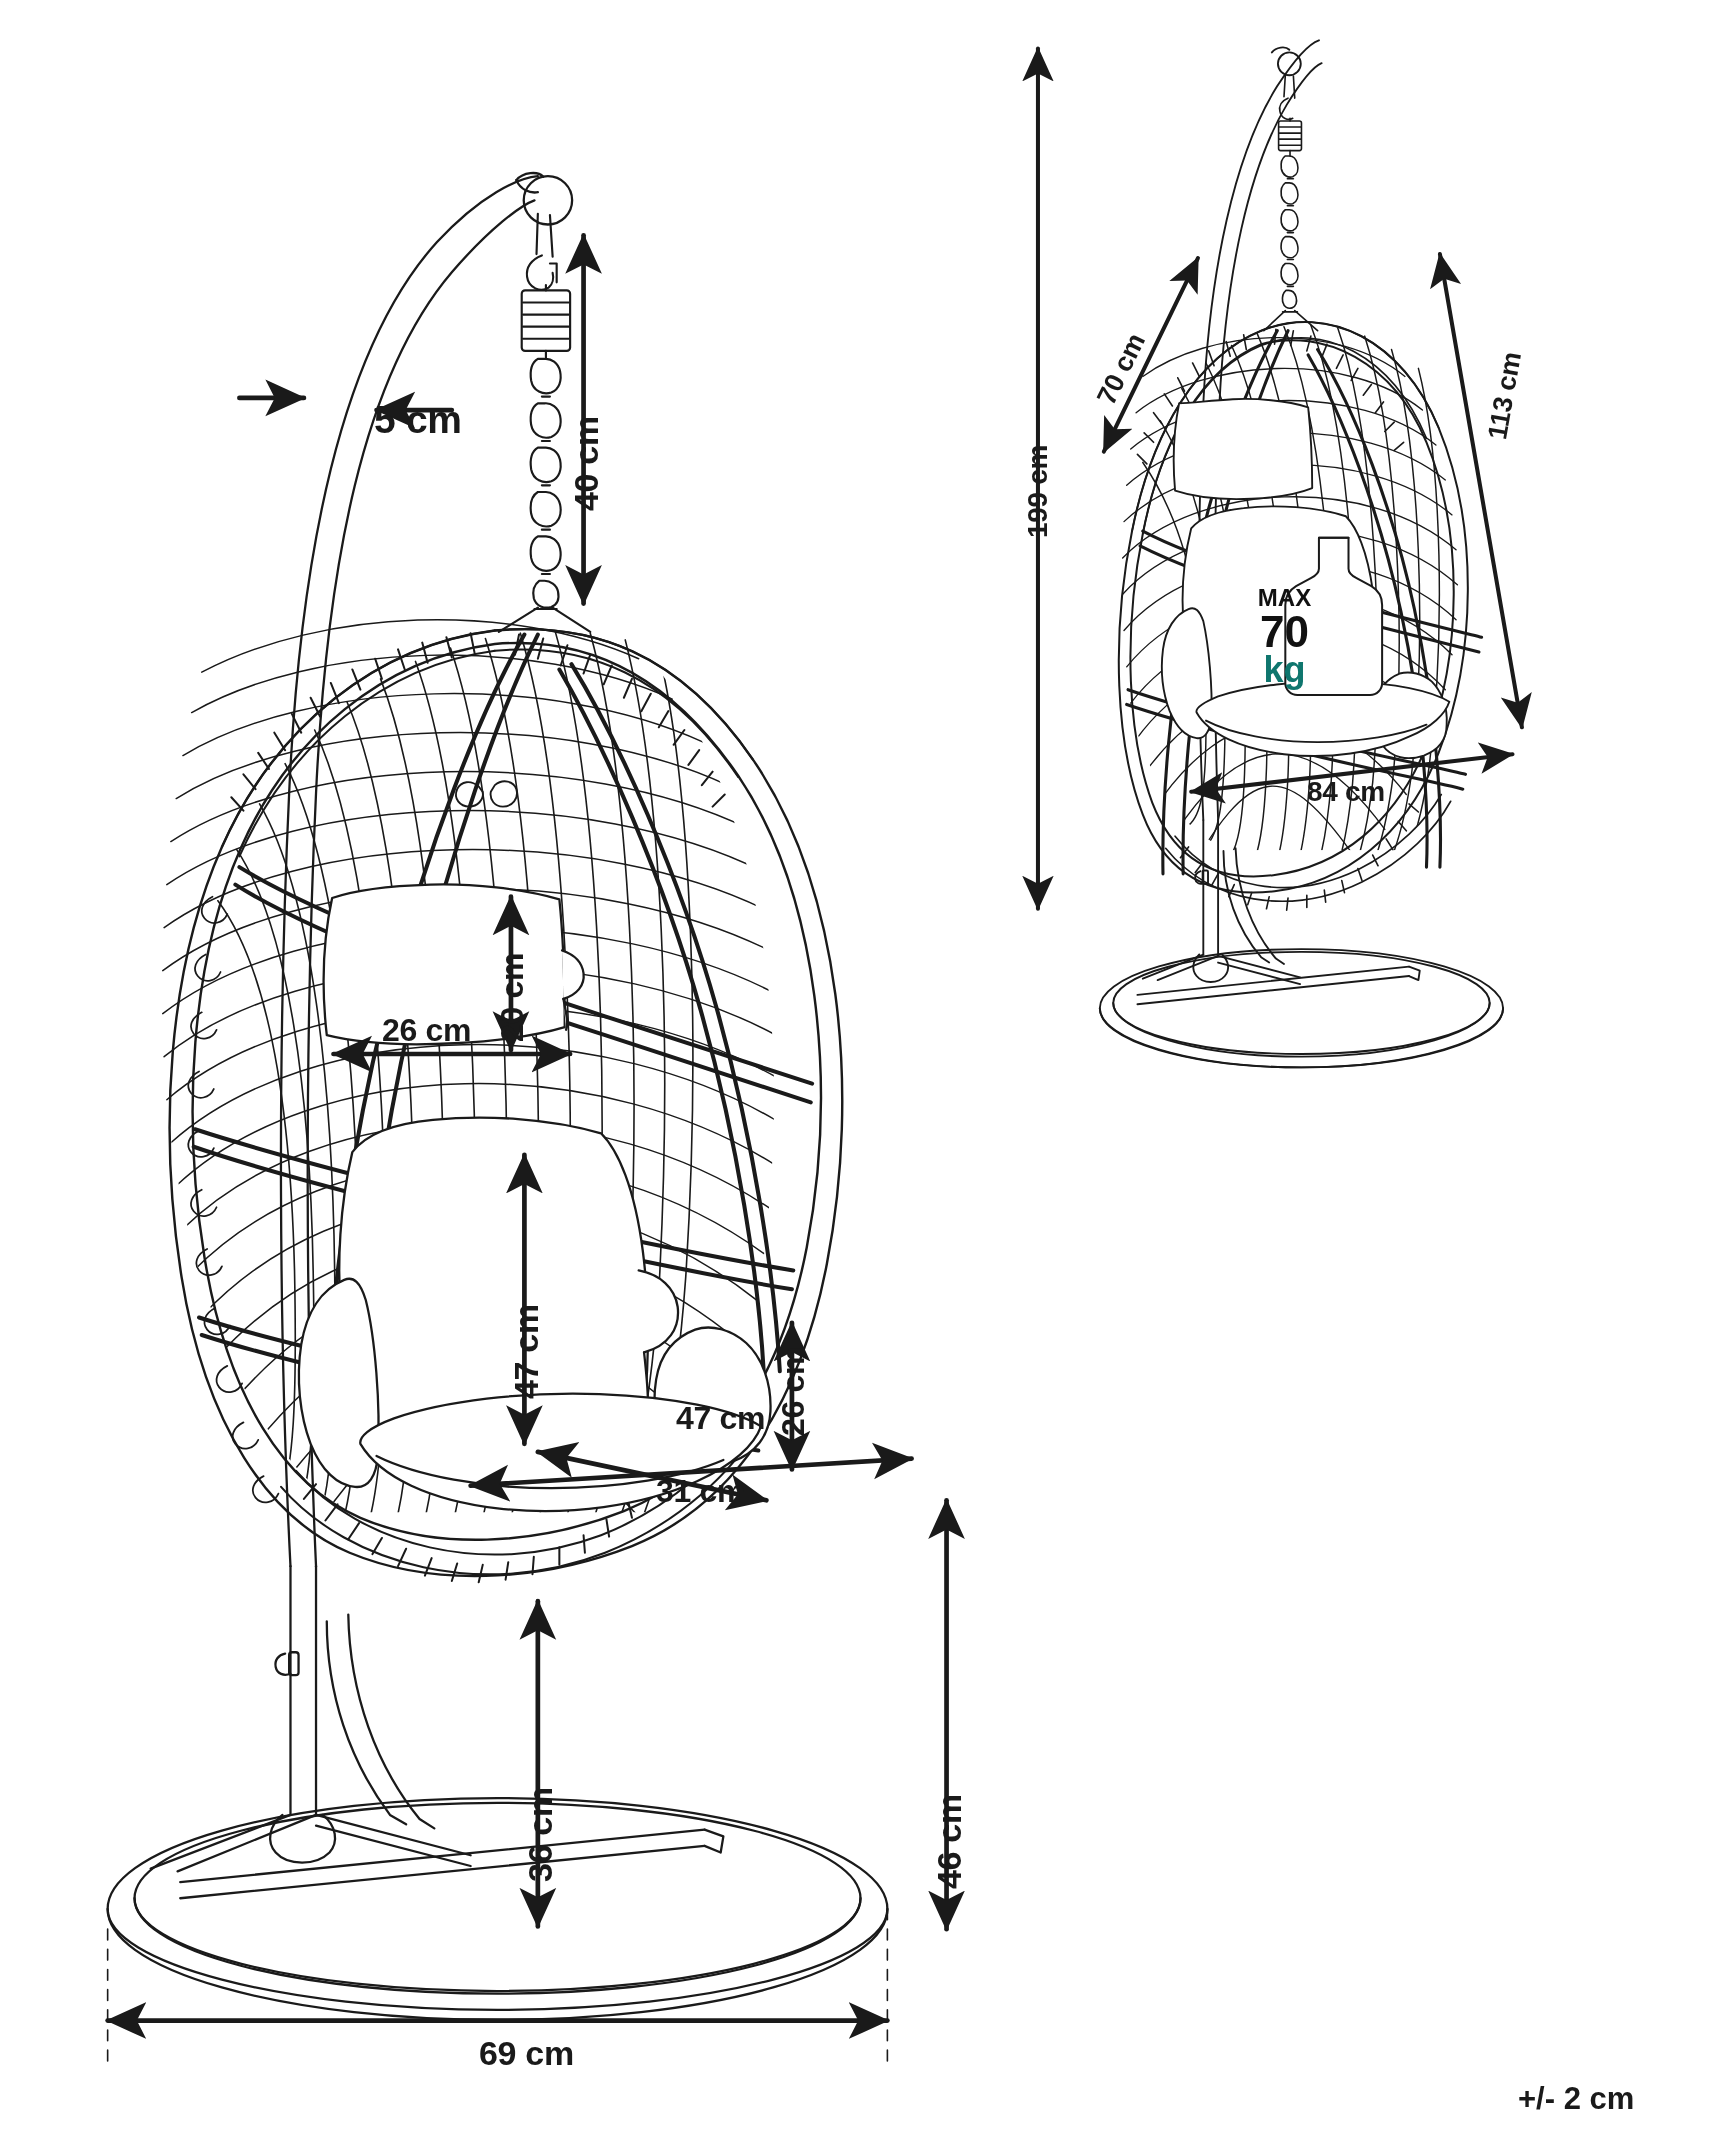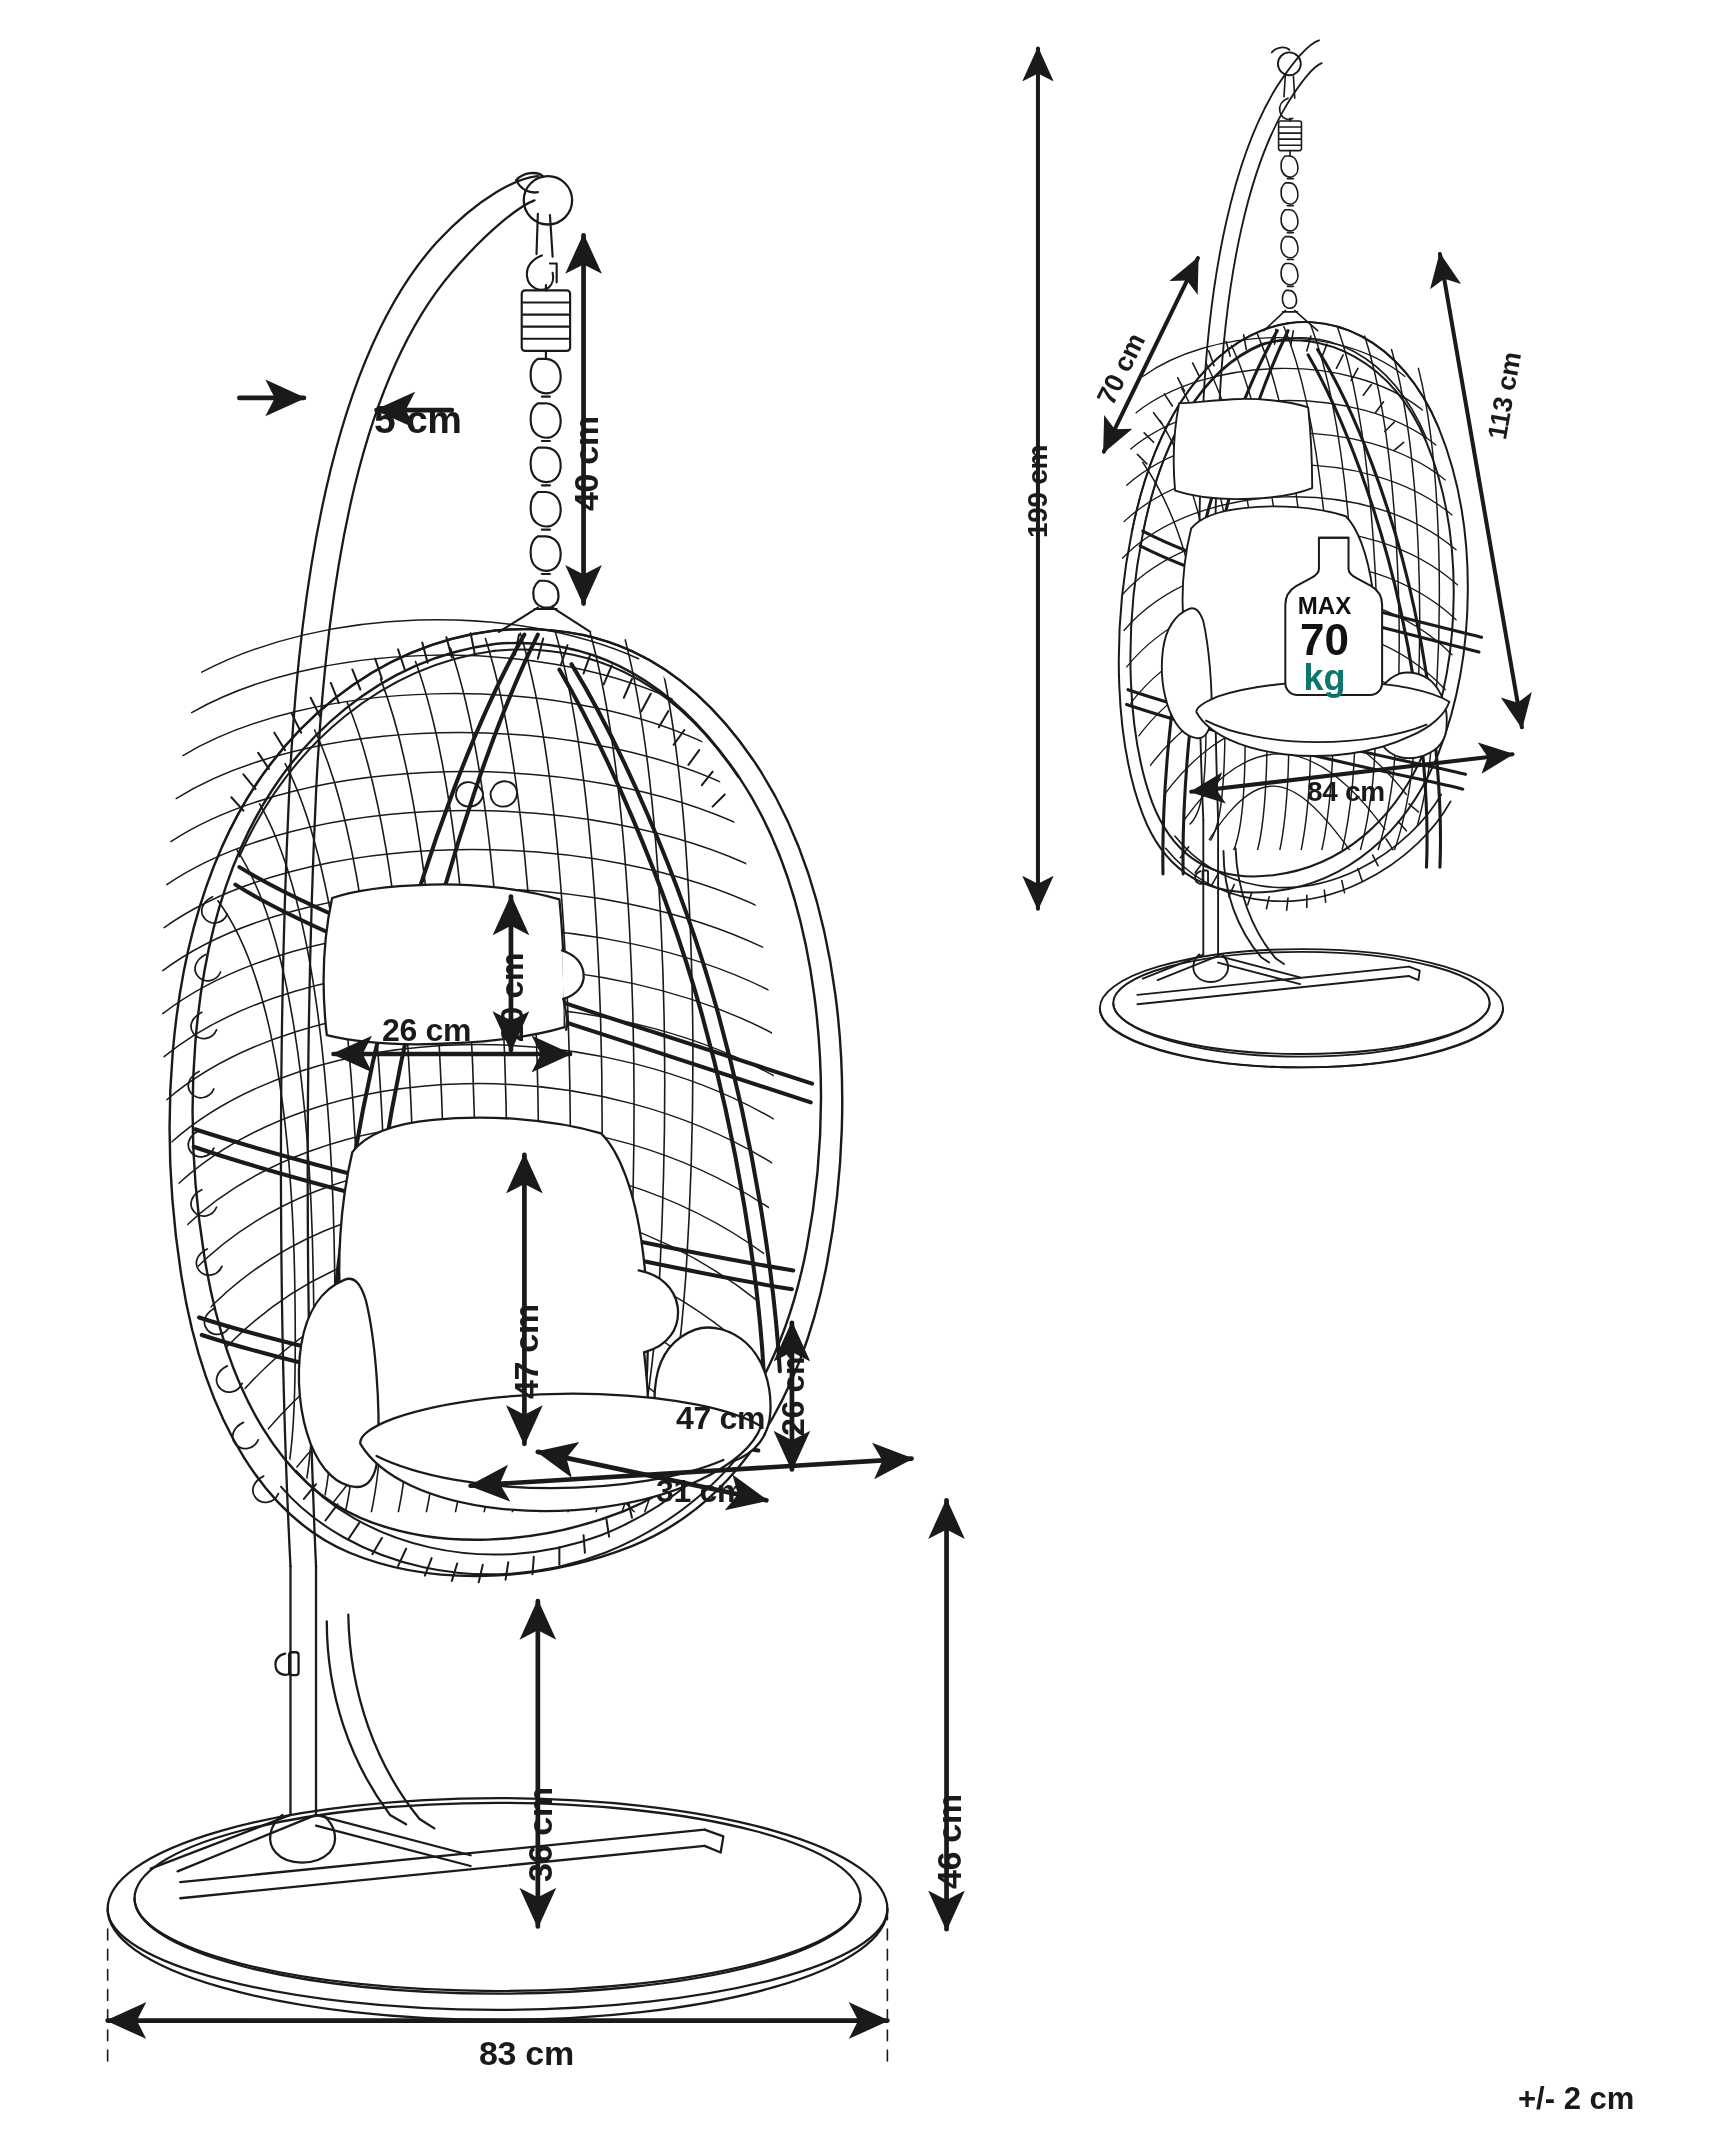--- a/index.html
+++ b/index.html
@@ -405,31 +405,31 @@
   <div class="dimlabel" style="left:676px;top:1402px;font-size:32px;">47 cm</div>
 
   <div class="dimlabel v-rot" style="left:777px;top:1436px;font-size:32px;">26 cm</div>
 
   <div class="dimlabel" style="left:656px;top:1475px;font-size:32px;">31 cm</div>
 
   <div class="dimlabel v-rot" style="left:523px;top:1882px;font-size:34px;">36 cm</div>
 
   <div class="dimlabel v-rot" style="left:932px;top:1889px;font-size:34px;">46 cm</div>
 
-  <div class="dimlabel" style="left:479px;top:2036px;font-size:34px;">83 cm</div>
+  <div class="dimlabel" style="left:479px;top:2036px;font-size:34px;">69 cm</div>
 
   <div class="dimlabel v-rot" style="left:1024px;top:538px;font-size:28px;">199 cm</div>
 
   <div class="dimlabel" style="left:1093px;top:397px;font-size:27px;transform:rotate(-64deg);transform-origin:left top;">70 cm</div>
 
   <div class="dimlabel" style="left:1484px;top:437px;font-size:27px;transform:rotate(-80deg);transform-origin:left top;">113 cm</div>
 
   <div class="dimlabel" style="left:1307px;top:778px;font-size:28px;">84 cm</div>
 
-  <div style="position:absolute;left:1266px;top:586px;width:117px;text-align:center;margin-top:8px;">
+  <div style="position:absolute;left:1226px;top:586px;width:117px;text-align:center;">
     <div style="font-size:24px;font-weight:700;line-height:1;color:#111;">MAX</div>
     <div style="font-size:44px;font-weight:700;line-height:0.96;color:#111;margin-top:1.3px;">70</div>
     <div style="font-size:36px;font-weight:700;line-height:1;color:#0f766e;margin-top:-1.3px;">kg</div>
   </div>
 
   <div class="tol" style="left:1518px;top:2071px;font-size:31px;">+/- 2 cm</div>
 
 </div>
 
 

